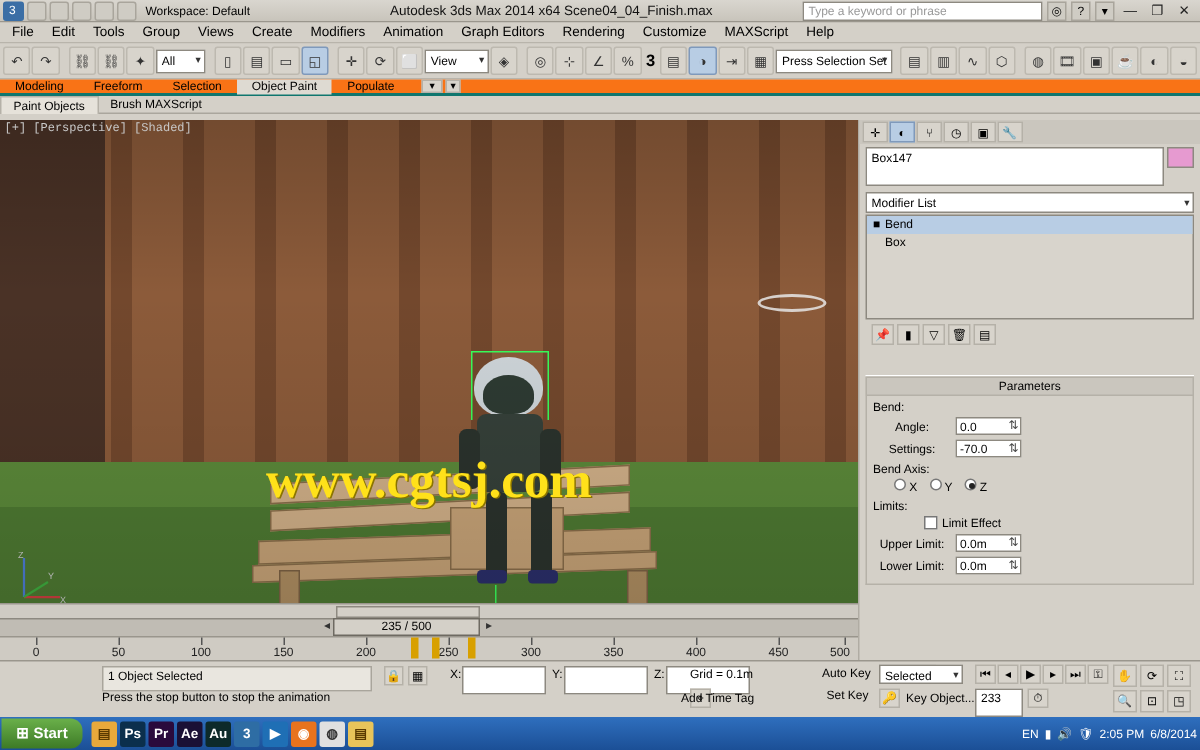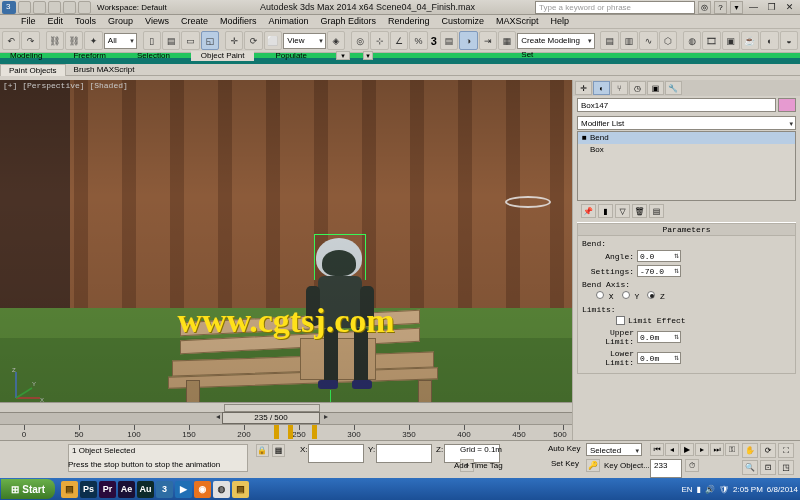--- a/index.html
+++ b/index.html
@@ -26,33 +26,33 @@
   .tb-title { flex:1; text-align:center; font-size:9px; color:#111; }
   .tb-search {
     width:160px; height:13px; background:#fff; border:1px solid #8d8980;
     font-size:8px; color:#999; padding-left:3px; line-height:12px;
   }
   .tb-right{ display:flex; align-items:center; gap:3px; padding-right:3px;}
   .tb-btn { width:13px;height:13px; background:#cfccc4; border:1px solid #a9a59c; font-size:8px; text-align:center; line-height:11px;}
   .wbtn { width:15px; height:13px; text-align:center; font-size:9px; line-height:12px; color:#222;}
 
   
-  .menubar { height:14px; background:#d4d0c8; display:flex; align-items:center; gap:0px; border-bottom:1px solid #b8b4ab; padding-left:15px;}
+  .menubar { height:14px; background:#d4d0c8; display:flex; align-items:center; gap:0px; border-bottom:1px solid #b8b4ab; padding-left:2px;}
   .menubar .m { padding:0 6px; font-size:9px; line-height:13px; }
 
   
   .toolbar { height:24px; background:#d4d0c8; display:flex; align-items:center; gap:1px; padding:0 2px; border-bottom:1px solid #b8b4ab;}
   .tool { width:19px;height:19px; background:#d8d4cc; border:1px solid #bdb9b0; border-radius:2px; position:relative; display:flex;align-items:center;justify-content:center; font-size:9px; color:#333;}
   .tool.sel { border-color:#7f99bb; background:#b8cde4;}
   .sep { width:4px; height:20px; }
   .combo { height:16px; background:#fff; border:1px solid #8d8980; font-size:8px; line-height:14px; padding-left:3px; position:relative;}
   .combo::after{ content:"▾"; position:absolute; right:2px; top:0px; font-size:7px; color:#333;}
 
   
-  .ribbon { height:11px; background:#22c55e; display:flex; align-items:center; gap:11px; font-size:8px; border-bottom:6px solid #0f766e;}
+  .ribbon { height:11px; background:#f97316; display:flex; align-items:center; gap:0; font-size:8px; border-bottom:2px solid #0f766e;}
   .rtab { padding:0 10px; line-height:10px; }
   .rtab.active{ background:#dedad2; }
   .ribbon2 { height:12px; background:#d4d0c8; display:flex; align-items:center; gap:0; font-size:8px; border-bottom:1px solid #aaa69d;}
   .rtab2 { padding:0 8px; line-height:11px;}
   .rtab2.active{ background:#e6e2da; border:1px solid #b5b1a8; border-bottom:none;}
 
   
   .viewport-wrap { position:absolute; left:0; top:80px; width:572px; height:332px; background:#000; }
   .vp { position:absolute; left:0; top:0; width:572px; height:332px; overflow:hidden; background:#6d6152;}
   .vp-label{ position:absolute; left:3px; top:1px; color:#c8c8c8; font-size:8px; font-family:"Liberation Mono",monospace; z-index:40;}
@@ -78,51 +78,51 @@
     text-shadow: 1px 1px 0 #8a7400; letter-spacing:0px; z-index:50;
   }
   .axis-tri{ position:absolute; left:10px; top:288px; width:36px; height:36px; }
 
   
   .cmdpanel { position:absolute; left:572px; top:80px; width:228px; height:360px; background:#d4d0c8; border-left:1px solid #b0aca3;}
   .cp-tabs { height:16px; display:flex; align-items:center; gap:1px; padding:1px 2px; background:#cac6be;}
   .cp-tab { width:17px; height:14px; background:#d8d4cc; border:1px solid #b5b1a8; display:flex; align-items:center; justify-content:center; font-size:8px;}
   .cp-tab.active{ background:#b8cde4; border-color:#7f99bb;}
   .cp-namebar{ display:flex; gap:2px; padding:2px 4px; }
-  .cp-name { flex:1; height:14px; background:#fff; border:1px solid #8d8980; font-size:8px; line-height:13px; padding-left:3px;}
+  .cp-name { flex:1; height:26px; background:#fff; border:1px solid #8d8980; font-size:8px; line-height:13px; padding-left:3px;}
   .cp-color{ width:18px; height:14px; background:#e69ad0; border:1px solid #8d8980;}
   .cp-sec { margin:2px 4px 0 4px;}
   .modlist { height:70px; background:#d8d4cc; border:1px solid #8d8980; margin-top:1px; font-size:8px;}
   .modrow { padding:1px 4px; line-height:10px;}
   .modrow.sel{ background:#b8cde4; }
   .modbtns { display:flex; gap:2px; padding:3px 4px 2px 4px;}
   .modbtn { width:15px; height:14px; background:#d8d4cc; border:1px solid #b5b1a8; font-size:8px; display:flex;align-items:center;justify-content:center;}
-  .rollout { margin:2px 4px; border-top:1px solid #fff;font-family:Liberation Mono, monospace;}
+  .rollout { margin:18px 4px; border-top:1px solid #fff;}
   .rollout-hdr{ text-align:center; font-size:8px; background:#cac6be; border:1px solid #b5b1a8; line-height:11px;}
   .rollout-body{ background:#d4d0c8; border:1px solid #b5b1a8; border-top:none; padding:3px 4px;}
   .prow { display:flex; align-items:center; gap:3px; margin-bottom:3px; font-size:8px;}
-  .plabel{ width:52px; text-align:right; }
+  .plabel{ width:52px; text-align:center; }
   .spin { width:44px; height:12px; background:#fff; border:1px solid #8d8980; font-size:8px; line-height:11px; padding-left:2px; position:relative;}
   .spin::after{ content:"⇅"; position:absolute; right:1px; top:-1px; font-size:8px; color:#444;}
   .radio { width:8px;height:8px;border:1px solid #777; border-radius:50%; display:inline-block; background:#fff; position:relative;}
   .radio.on::after{ content:""; position:absolute; left:1.5px; top:1.5px; width:4px;height:4px; background:#222; border-radius:50%;}
   .chk { width:9px;height:9px;border:1px solid #777; background:#fff; display:inline-block;}
 
   
   .tl-track { position:absolute; left:0; top:412px; width:572px; height:12px; background:#c0bcb4; border-top:1px solid #8d8980;}
   .tl-slider{ position:absolute; left:222px; top:412px; width:98px; height:12px; background:#d4d0c8; border:1px solid #6e6a62; font-size:8px; text-align:center; line-height:10px;}
   .tl-arrow { position:absolute; top:412px; width:12px; height:12px; font-size:8px; text-align:center; line-height:10px; color:#333;}
   .ruler { position:absolute; left:0; top:424px; width:572px; height:20px; background:#cfcbc3; border-top:1px solid #9a968d;}
   .tick { position:absolute; top:0; width:1px; height:5px; background:#555;}
   .ticklab{ position:absolute; top:5px; font-size:8px; color:#222; transform:translateX(-50%);}
   .tlmark{ position:absolute; top:0px; width:5px; height:14px; background:#d8a000; }
 
   
   .statusbar { position:absolute; left:0; top:440px; width:800px; height:38px; background:#d4d0c8; border-top:1px solid #9a968d;}
-  .sb-sel { position:absolute; left:68px; top:3px; width:180px; height:28px; background:#e9e6df; border:1px solid #a9a59c; font-size:8px; line-height:12px; padding-left:3px;}
+  .sb-sel { position:absolute; left:68px; top:3px; width:180px; height:17px; background:#e9e6df; border:1px solid #a9a59c; font-size:8px; line-height:12px; padding-left:3px;}
   .sb-msg { position:absolute; left:68px; top:18px; width:380px; height:12px; font-size:8px; line-height:12px;}
   .coordbox { position:absolute; height:19px; background:#fff; border:1px solid #8d8980; font-size:8px; line-height:12px; padding-left:12px;}
   .coordlab{ position:absolute; font-size:8px; line-height:12px;}
   .grid-txt{ position:absolute; font-size:8px;text-align:right;}
   .akey { position:absolute; font-size:8px;}
   .sbbtn { position:absolute; background:#d8d4cc; border:1px solid #b5b1a8; font-size:8px; display:flex;align-items:center;justify-content:center;}
   .maxbtn { position:absolute; width:16px;height:15px;background:#d8d4cc;border:1px solid #b5b1a8; font-size:8px; display:flex;align-items:center;justify-content:center;}
 
   
   .taskbar { position:absolute; left:0; top:478px; width:800px; height:22px; background:linear-gradient(#2f6fbe,#1b4f96); display:flex; align-items:center;}
@@ -198,21 +198,21 @@
     <div class="sep"></div>
     <div class="tool">◎</div>
     <div class="tool">⊹</div>
     <div class="tool">∠</div>
     <div class="tool">%</div>
     <div style="font-weight:bold;font-size:11px;padding:0 2px;">3</div>
     <div class="tool">▤</div>
     <div class="tool sel">◑</div>
     <div class="tool">⇥</div>
     <div class="tool">▦</div>
-    <div class="combo" style="width:80px;">Create Modeling Set</div>
+    <div class="combo" style="width:80px;">Press Selection Set</div>
     <div class="sep"></div>
     <div class="tool">▤</div>
     <div class="tool">▥</div>
     <div class="tool">∿</div>
     <div class="tool">⬡</div>
     <div class="sep"></div>
     <div class="tool">◍</div>
     <div class="tool">🎞</div>
     <div class="tool">▣</div>
     <div class="tool">☕</div>

